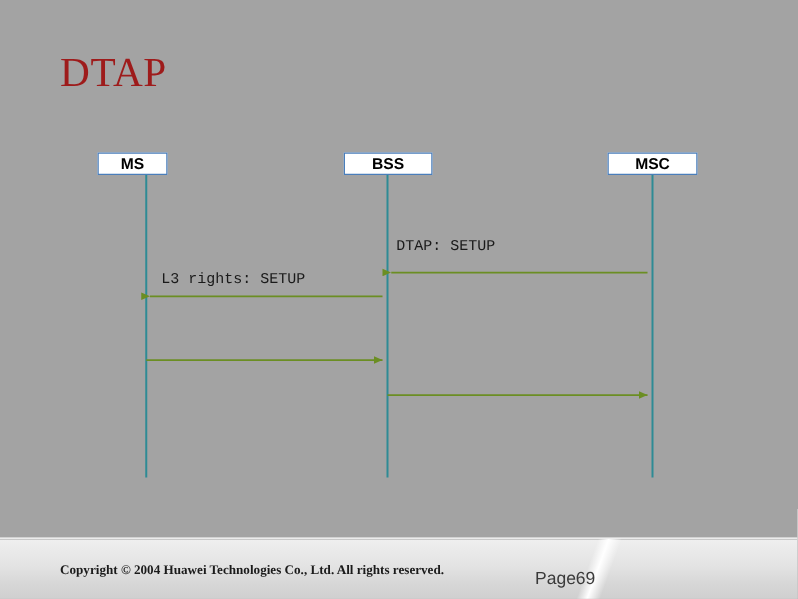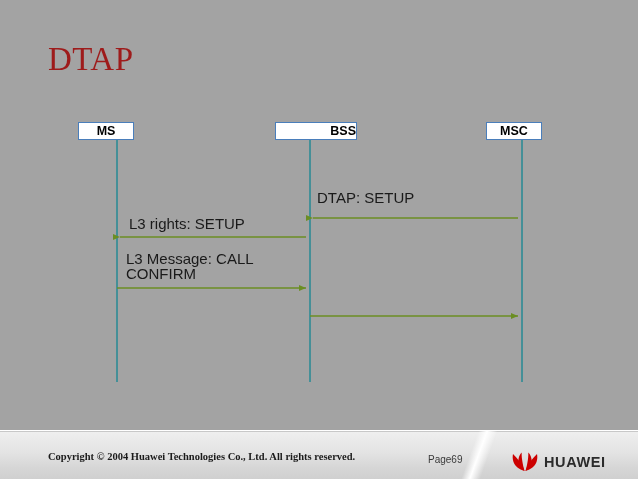--- a/index.html
+++ b/index.html
@@ -49,24 +49,24 @@
     height: 18px;
     line-height: 16px;
     text-align: center;
     font-size: 12.5px;
     font-weight: bold;
     color: #000000;
     font-family: "Liberation Sans", sans-serif;
   }
   .msg-label {
     position: absolute;
-    font-size: 15px;
+    font-size: 12px;
     line-height: 15px;
     color: #1a1a1a;
-    font-family: Liberation Sans, sans-serif;
+    font-family: Liberation Mono, monospace;
     white-space: pre-line;
   }
 
   
   #footer {
     position: absolute;
     left: 0;
     top: 430px;
     width: 638px;
     height: 49px;
@@ -99,21 +99,21 @@
     font-weight: bold;
     font-size: 10.5px;
     color: #1b1b1b;
     white-space: nowrap;
   }
   #page-number {
     position: absolute;
     left: 428px;
     top: 454px;
     font-family: "Liberation Sans", sans-serif;
-    font-size: 10px;
+    font-size: 14px;
     color: #3a3a3a;
     white-space: nowrap;
   }
   #logo {
     position: absolute;
     left: 512px;
     top: 452px;
     display: flex;
     align-items: center;
     gap: 6px;
@@ -156,46 +156,33 @@
 
     <line x1="306" y1="237" x2="120" y2="237" stroke="#6b8e23" stroke-width="1.4" marker-end="url(#arrow-left)"></line>
 
     <line x1="117" y1="288" x2="306" y2="288" stroke="#6b8e23" stroke-width="1.4" marker-end="url(#arrow-right)"></line>
 
     <line x1="310" y1="316" x2="518" y2="316" stroke="#6b8e23" stroke-width="1.4" marker-end="url(#arrow-right)"></line>
   </svg>
 
   <div class="lifeline-box" style="left:78px; top:122px; width:56px;">MS</div>
 
-  <div class="lifeline-box" style="left:275px; top:122px; width:82px;text-align:right;">BSS</div>
+  <div class="lifeline-box" style="left:275px; top:122px; width:71px;">BSS</div>
 
-  <div class="lifeline-box" style="left:486px; top:122px; width:56px;">MSC</div>
+  <div class="lifeline-box" style="left:486px; top:122px; width:72px;">MSC</div>
 
   <div class="msg-label" style="left:317px; top:190px;">DTAP: SETUP</div>
 
   <div class="msg-label" style="left:129px; top:216px;">L3 rights: SETUP</div>
 
-  <div class="msg-label" style="left:126px; top:251px;">L3 Message: CALL
-CONFIRM</div>
 
 
   <div id="footer">
     <div id="footer-rule"></div>
     <div id="footer-stripe"></div>
   </div>
 
   <div id="copyright">Copyright © 2004 Huawei Technologies Co., Ltd. All rights reserved.</div>
 
   <div id="page-number">Page69</div>
 
-  <div id="logo">
-    <svg id="logo-mark" viewBox="0 0 52 40">
-      <g fill="#cc0000">
-        <path d="M25 38 C23 30 18 22 12 15 C8 10 4 6 2 4 C1 8 1 14 3 20 C6 28 14 35 25 38 Z"></path>
-        <path d="M25 38 C23 31 21 22 20 14 C19.4 9 19.2 4 19.4 1 C17 3 14 8 13 14 C11.6 22 16 32 25 38 Z"></path>
-        <path d="M27 38 C29 30 34 22 40 15 C44 10 48 6 50 4 C51 8 51 14 49 20 C46 28 38 35 27 38 Z"></path>
-        <path d="M27 38 C29 31 31 22 32 14 C32.6 9 32.8 4 32.6 1 C35 3 38 8 39 14 C41 22 36 32 27 38 Z"></path>
-      </g>
-    </svg>
-    <span id="logo-text">HUAWEI</span>
-  </div>
 
 </div>
 
 </body></html>

